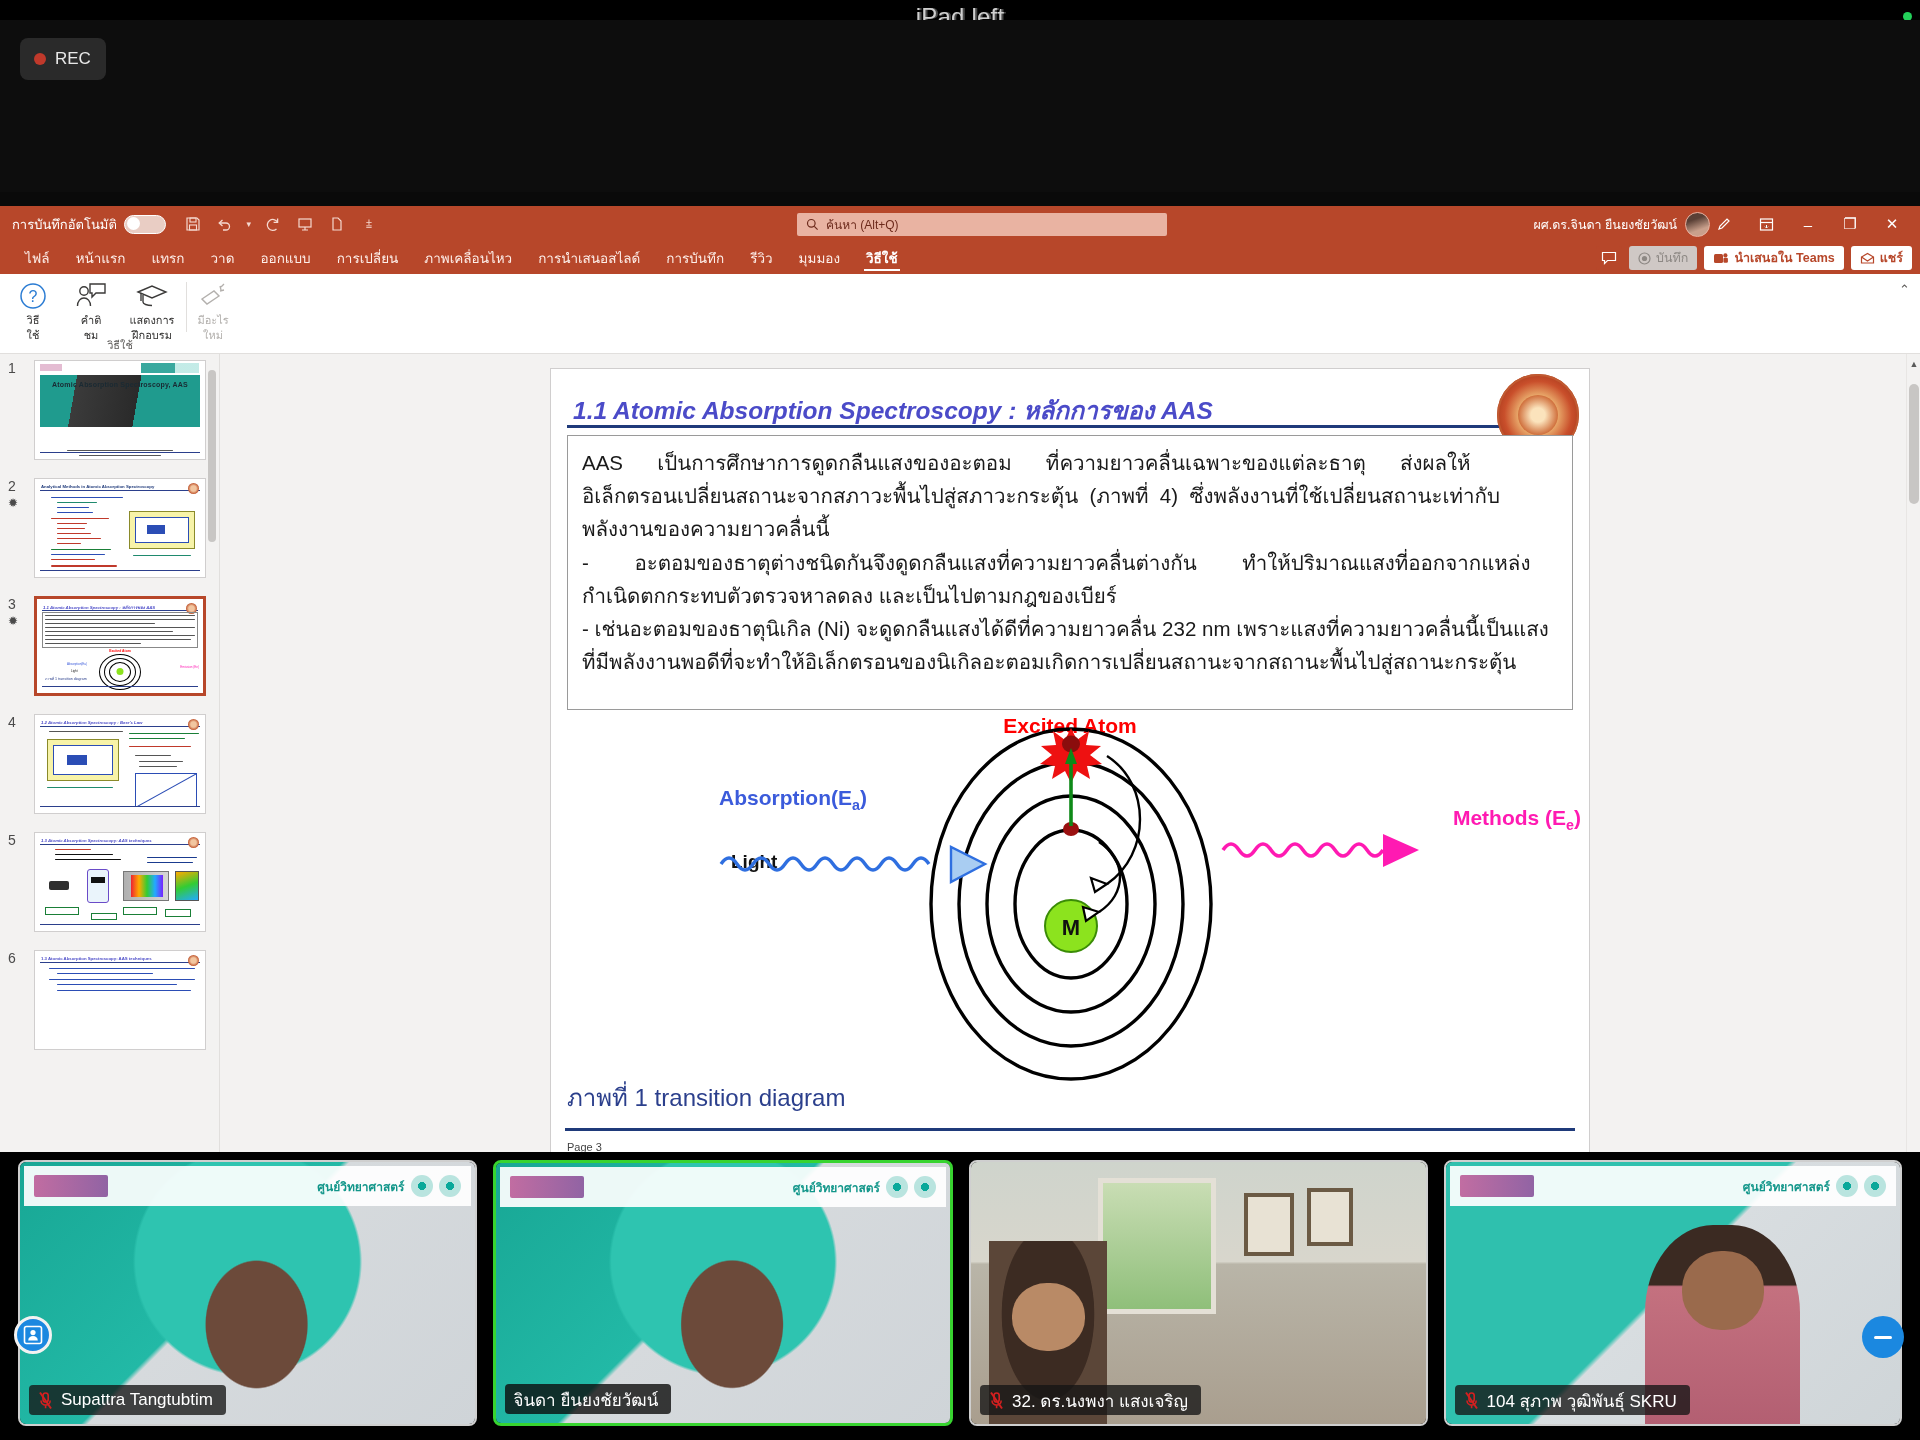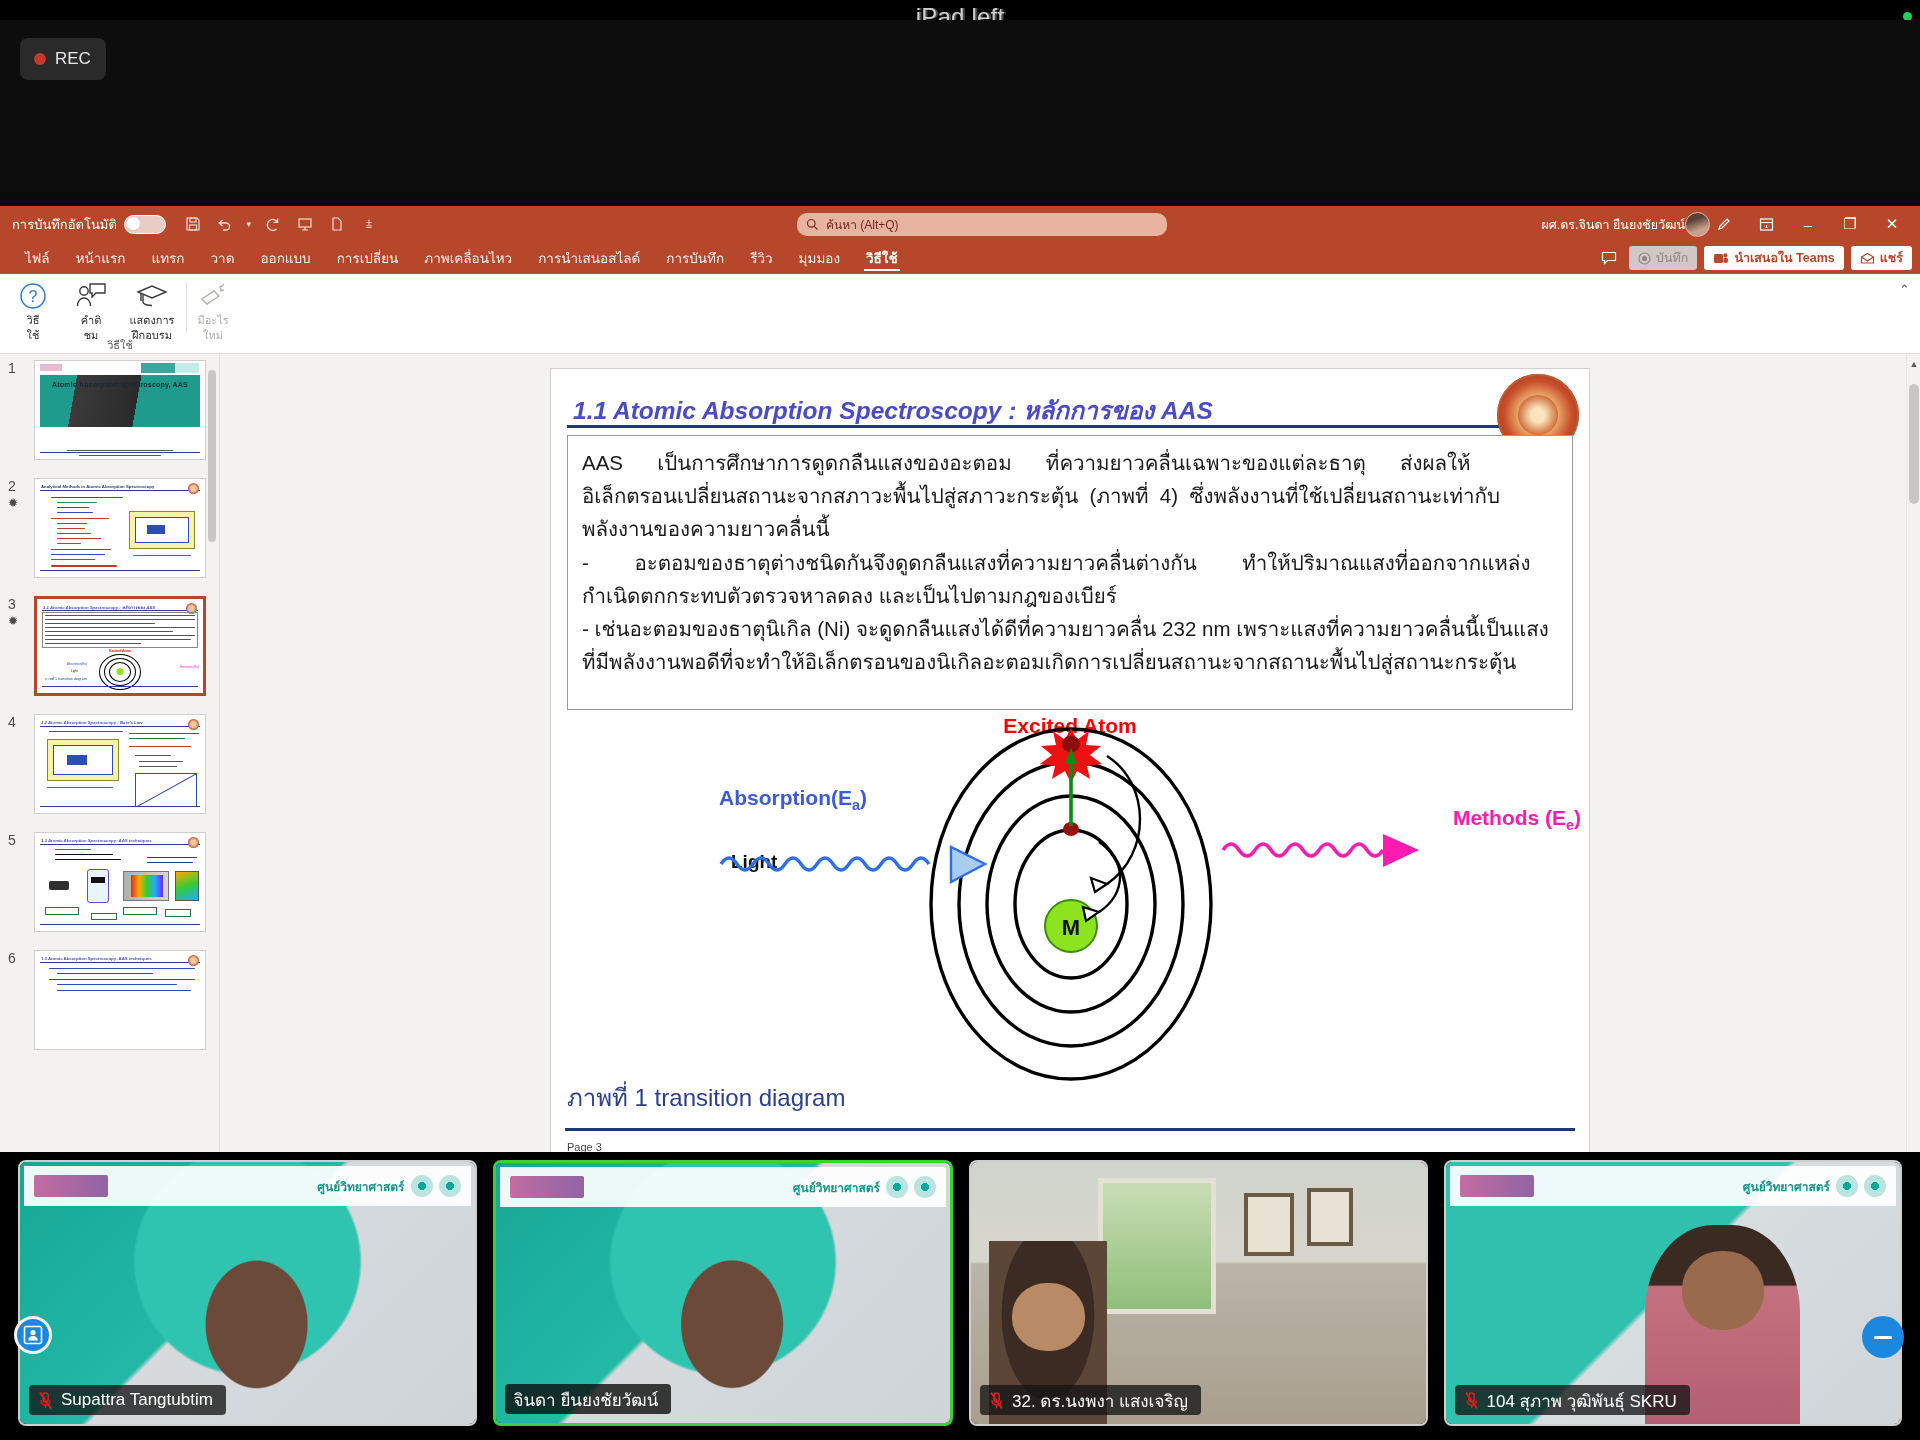--- a/index.html
+++ b/index.html
@@ -62,26 +62,26 @@
     width: 26px; height: 26px; display: flex; align-items: center; justify-content: center;
     color: #f6d9d0; font-size: 16px; line-height: 1;
   }
   .qa-ico svg { display: block; }
   .ppt-docname {
     position: absolute; left: 50%; transform: translateX(-50%);
     color: #ffffff; font-size: 13.5px; white-space: nowrap;
   }
   .searchbox {
     position: absolute; left: 797px; top: 7px; width: 370px; height: 23px;
-    background: #e9b3a2; border-radius: 10px; display: flex; align-items: center;
+    background: #e9b3a2; border-radius: 2px; display: flex; align-items: center;
     padding-left: 9px; gap: 7px;
   }
   .search-ph { color: #6d2a1c; font-size: 12px; }
   .acct {
-    position: absolute; right: 210px; top: 6px; display: flex; align-items: center; gap: 0;
+    position: absolute; right: 210px; top: 6px; display: flex; align-items: center; gap: 8px;
   }
   .acct-name { color: #fff; font-size: 12.5px; white-space: nowrap; }
   .avatar {
     width: 25px; height: 25px; border-radius: 50%;
     background: linear-gradient(160deg,#5a4036 30%,#c9a08c 70%);
     border: 1.5px solid #e9b3a2;
   }
   .tb-right { position: absolute; right: 8px; top: 4px; display: flex; align-items: center; gap: 2px; }
   .tb-btn {
     width: 40px; height: 28px; display: flex; align-items: center; justify-content: center;

